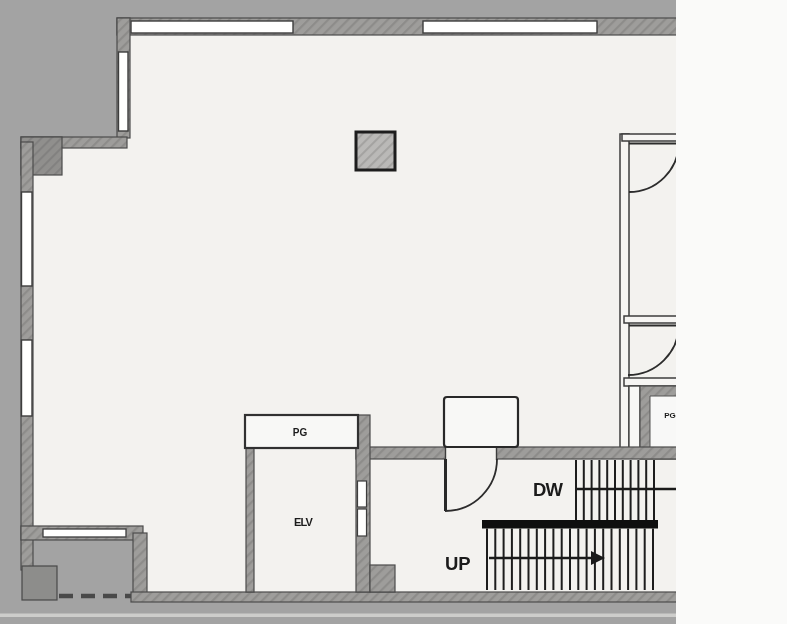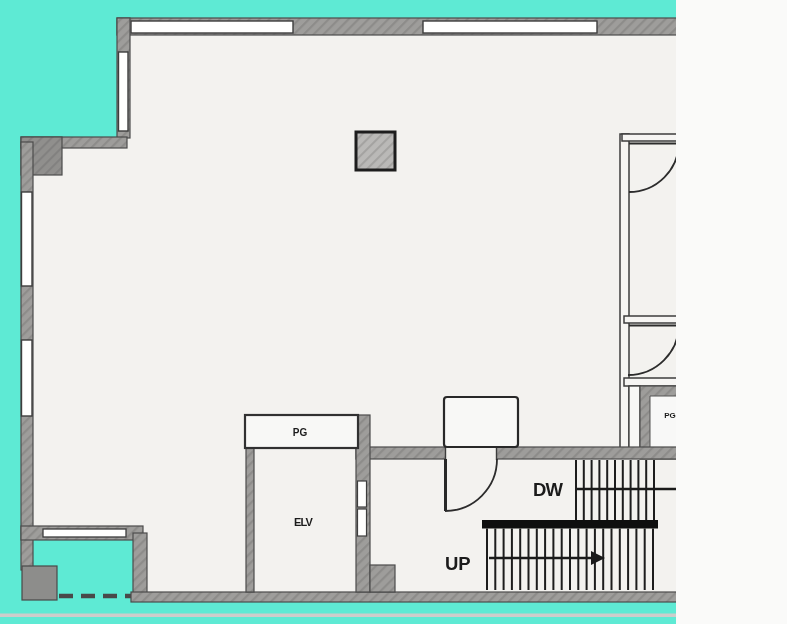--- a/index.html
+++ b/index.html
@@ -1,16 +1,16 @@
 <!DOCTYPE html>
 <html><head>
 <meta charset="utf-8">
 <style>
   html,body{margin:0;padding:0;background:#fafaf9;}
-  #page{position:relative;width:676px;height:624px;background:#5eead4;overflow:hidden;text-decoration:underline;}
+  #page{position:relative;width:676px;height:624px;background:#a3a3a3;overflow:hidden;text-decoration:underline;}
   svg{display:block;filter:blur(0.4px) contrast(1.02);}
   text{font-family:"Liberation Sans",sans-serif;fill:#1d1d1d;}
 </style>
 </head>
 <body>
 <div id="page">
 <svg width="787" height="624" viewBox="0 0 787 624">
 <defs>
   <pattern id="hw" width="7" height="7" patternUnits="userSpaceOnUse" patternTransform="rotate(-45)">
     <rect width="7" height="7" fill="#9d9c9a"></rect>

